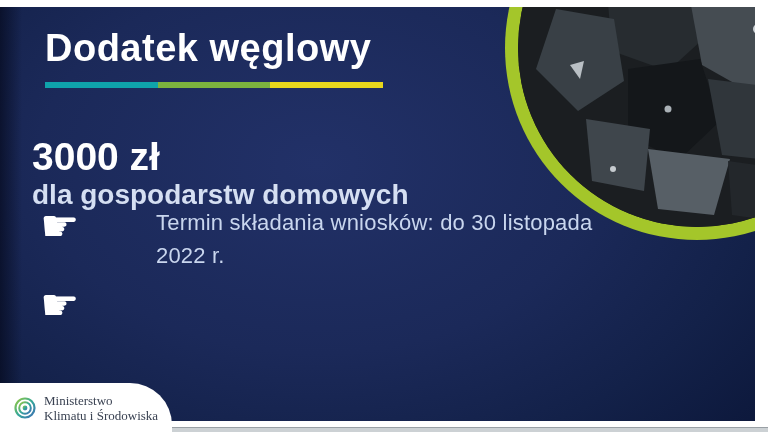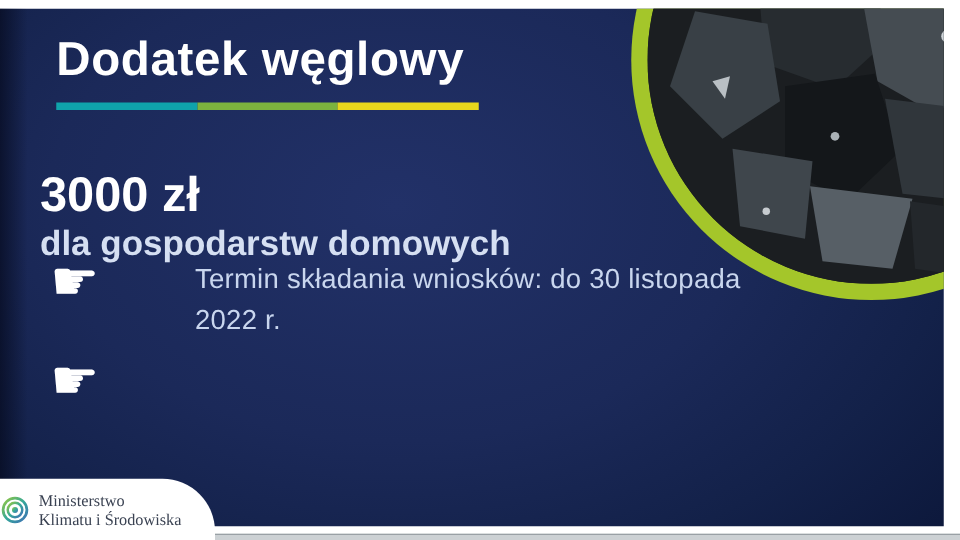--- a/index.html
+++ b/index.html
@@ -41,21 +41,21 @@
     width:80px;flex:0 0 80px;font-size:44px;line-height:40px;color:#ffffff;
     font-family:"DejaVu Sans",sans-serif;
   }
   .bullet-text{
     font-size:22px;line-height:33px;color:#c9d6ee;white-space:pre-line;letter-spacing:0.2px;margin-left:36px;
   }
 
   
   .logo-box{
     position:absolute;left:0;top:383px;width:172px;height:49px;background:#ffffff;
-    border-top-right-radius:42px;z-index:5;display:flex;align-items:center;
+    border-top-right-radius:42px;z-index:5;display:flex;align-items:center;padding-left:13px;
     box-sizing:border-box;
   }
   .logo-swirl{flex:0 0 auto;}
   .logo-text{
     font-family:"Liberation Serif",serif;font-size:13px;line-height:15px;color:#3a4252;
     margin-left:7px;white-space:pre-line;
   }
 
   .bottom-bar{
     position:absolute;left:0;top:427px;width:768px;height:5px;z-index:2;

